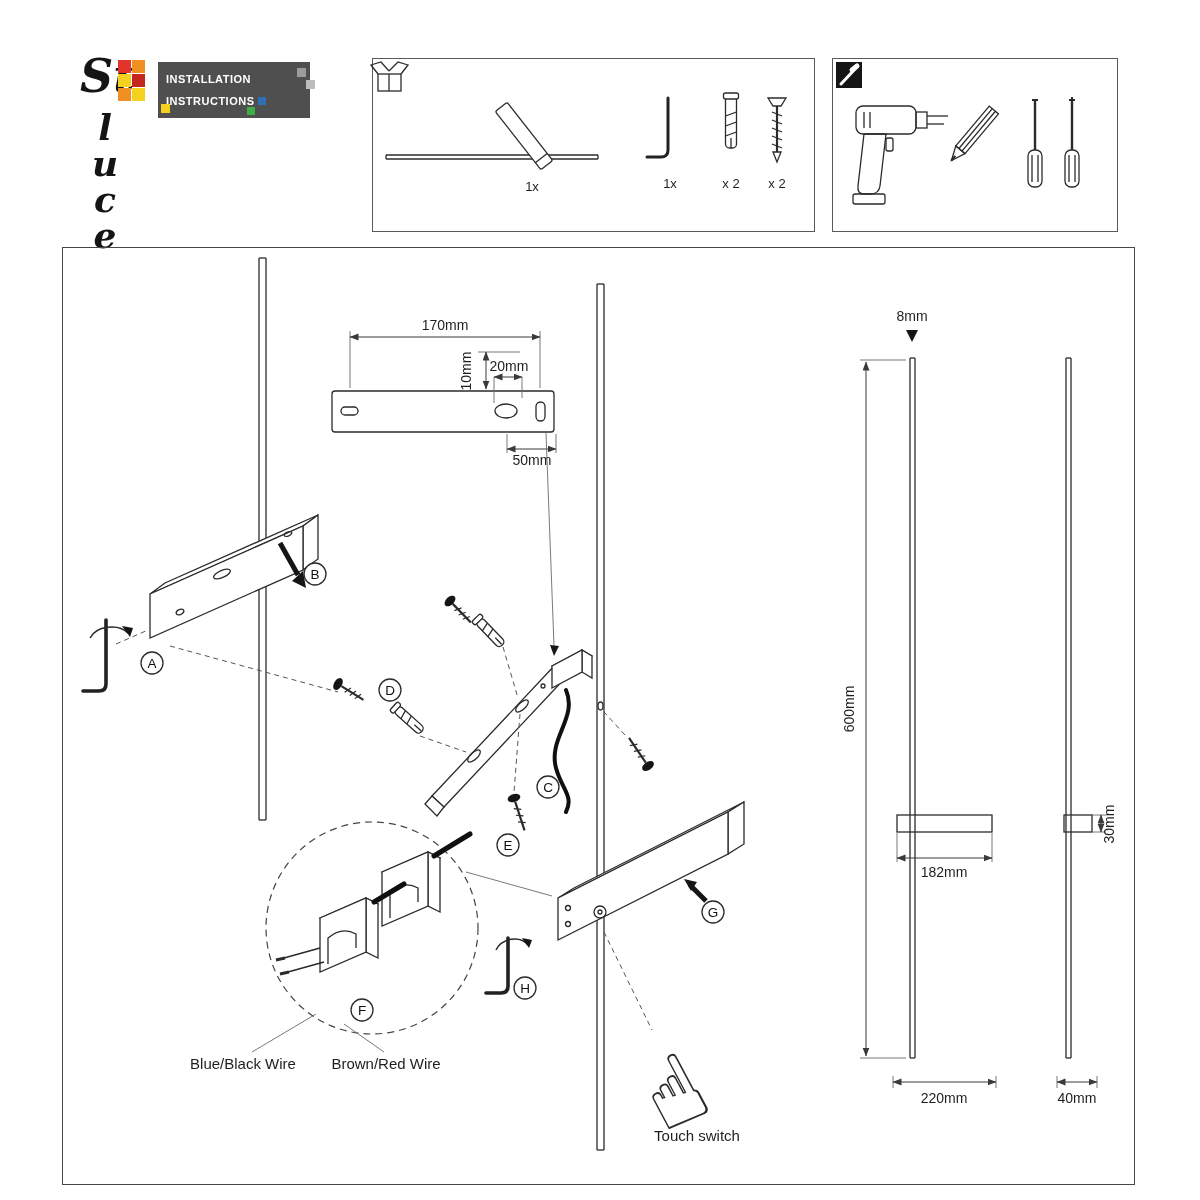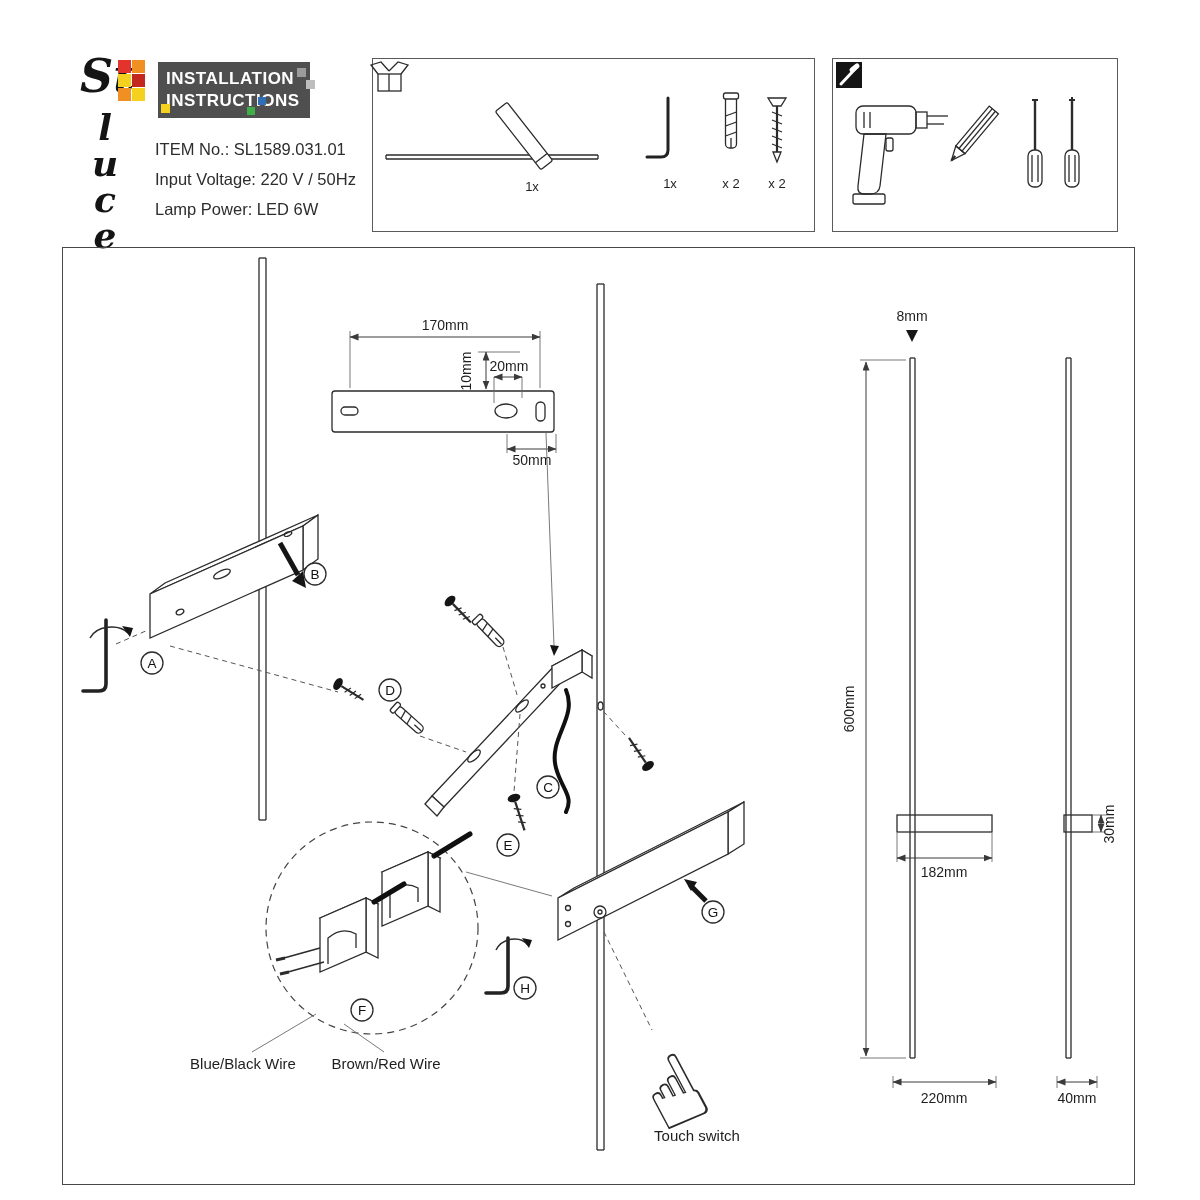--- a/index.html
+++ b/index.html
@@ -11,21 +11,21 @@
            font-size:46px;line-height:44px;color:#141414;}
   .logo-blocks{position:absolute;left:38px;top:6px;width:30px;height:44px;}
   .logo-blocks i{position:absolute;width:13px;height:13px;display:block;}
   .lb1{left:0;top:0;background:#e2342a;} .lb2{left:14px;top:0;background:#f09022;}
   .lb3{left:0;top:14px;background:#f3d11e;} .lb4{left:14px;top:14px;background:#c3271d;}
   .lb5{left:0;top:28px;background:#f09022;} .lb6{left:14px;top:28px;background:#f3d11e;}
   .logo-luce{position:absolute;left:4px;top:52px;font-family:"DejaVu Serif",serif;
            font-style:italic;font-weight:bold;font-size:36px;color:#141414;
            writing-mode:vertical-rl;text-orientation:upright;letter-spacing:-6px;height:130px;}
   .banner{position:absolute;left:158px;top:62px;width:152px;height:56px;background:#4f4f4f;
-          color:#fff;font-weight:bold;font-size:17px;line-height:22px;padding:6px 0 16px 8px;
+          color:#fff;font-weight:bold;font-size:11px;line-height:22px;padding:6px 0 16px 8px;
           box-sizing:border-box;letter-spacing:0.5px;}
   .px{position:absolute;display:block;}
   .pxy{left:161px;top:104px;width:9px;height:9px;background:#f3d11e;}
   .pxg{left:247px;top:107px;width:8px;height:8px;background:#3fae49;}
   .pxb{left:258px;top:97px;width:8px;height:8px;background:#2f6fb5;}
   .pxr{left:297px;top:68px;width:9px;height:9px;background:#9b9b9b;}
   .pxr2{left:306px;top:80px;width:9px;height:9px;background:#bdbdbd;}
   .info{position:absolute;left:155px;top:140px;font-size:16.5px;color:#2d2d2d;}
   .info div{margin-bottom:11px;}
   
@@ -74,25 +74,20 @@
   <div class="banner">
     <div>INSTALLATION</div>
     <div>INSTRUCTIONS</div>
   </div>
   <i class="px pxy"></i>
   <i class="px pxg"></i>
   <i class="px pxb"></i>
   <i class="px pxr"></i>
   <i class="px pxr2"></i>
 
-  <div class="info">
-    <div>ITEM No.: SL1589.031.01</div>
-    <div>Input Voltage: 220 V / 50Hz</div>
-    <div>Lamp Power: LED 6W</div>
-  </div>
 
   <div class="box pkg-box"></div>
   <div class="box tools-box"></div>
   <div class="box main-box"></div>
 
   <svg class="art" viewBox="0 0 1200 1200">
     <defs>
       <marker id="arr" orient="auto-start-reverse" markerWidth="10" markerHeight="8" refX="8.5" refY="3.5">
         <path d="M0,0 L9,3.5 L0,7 Z" fill="#3a3a3a"></path>
       </marker>

